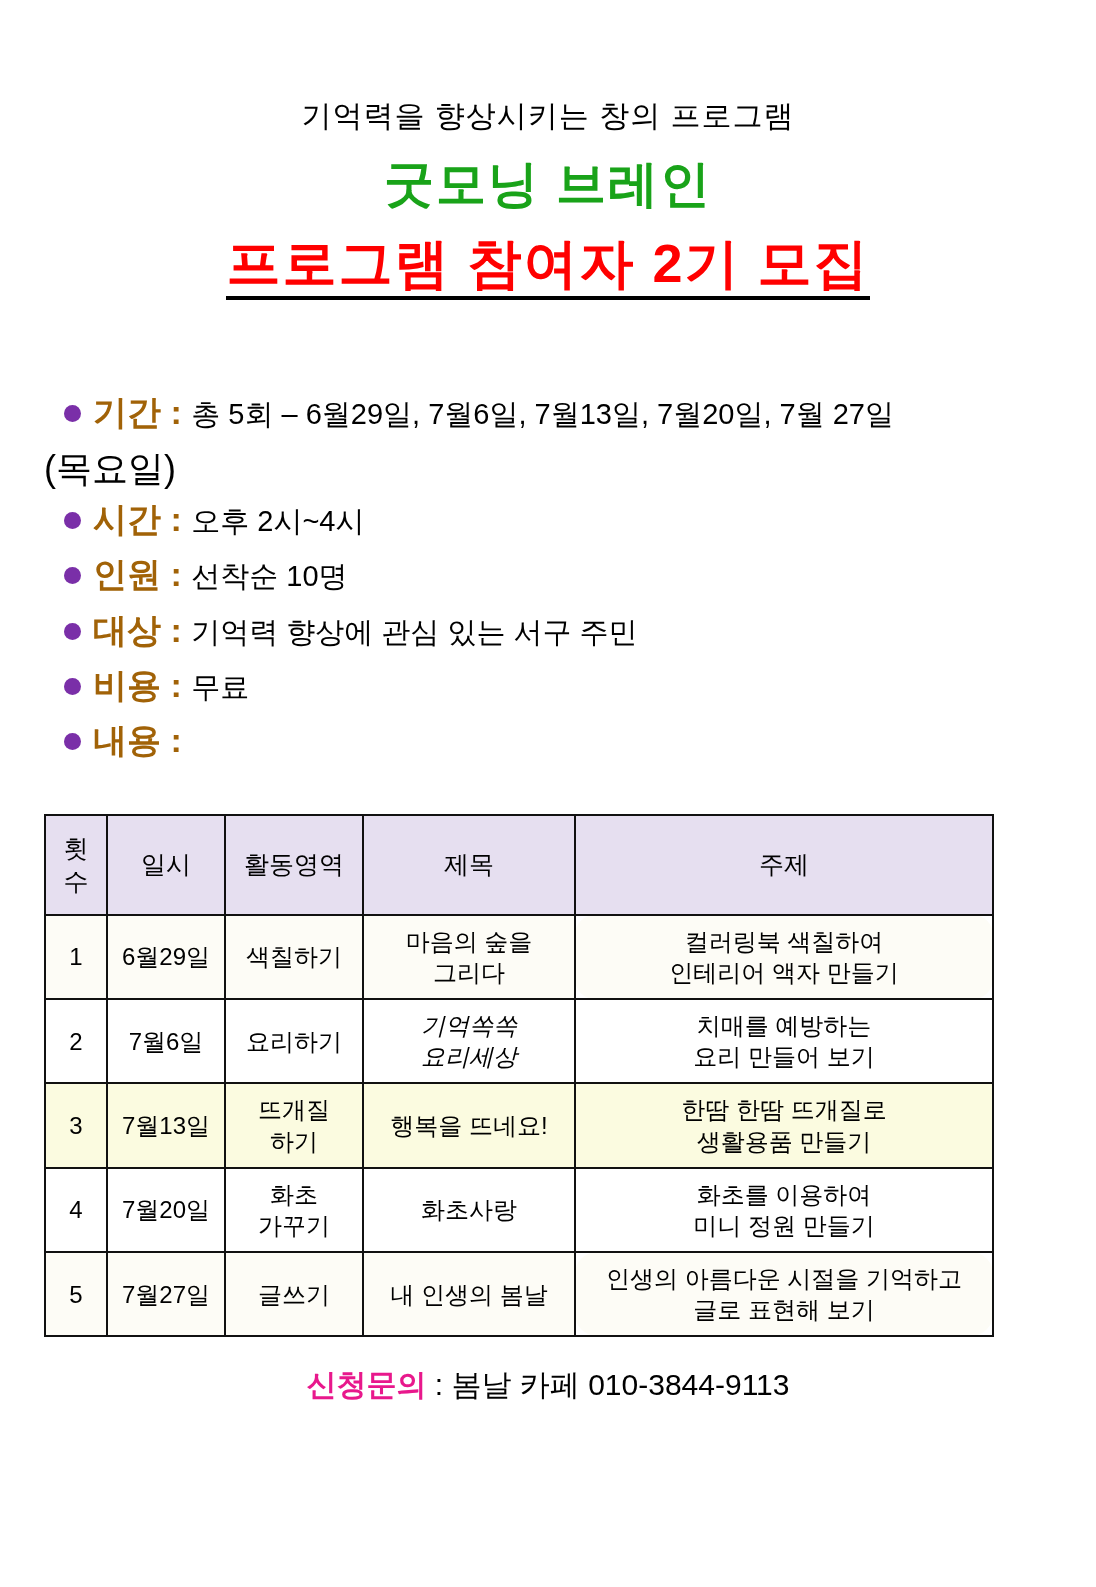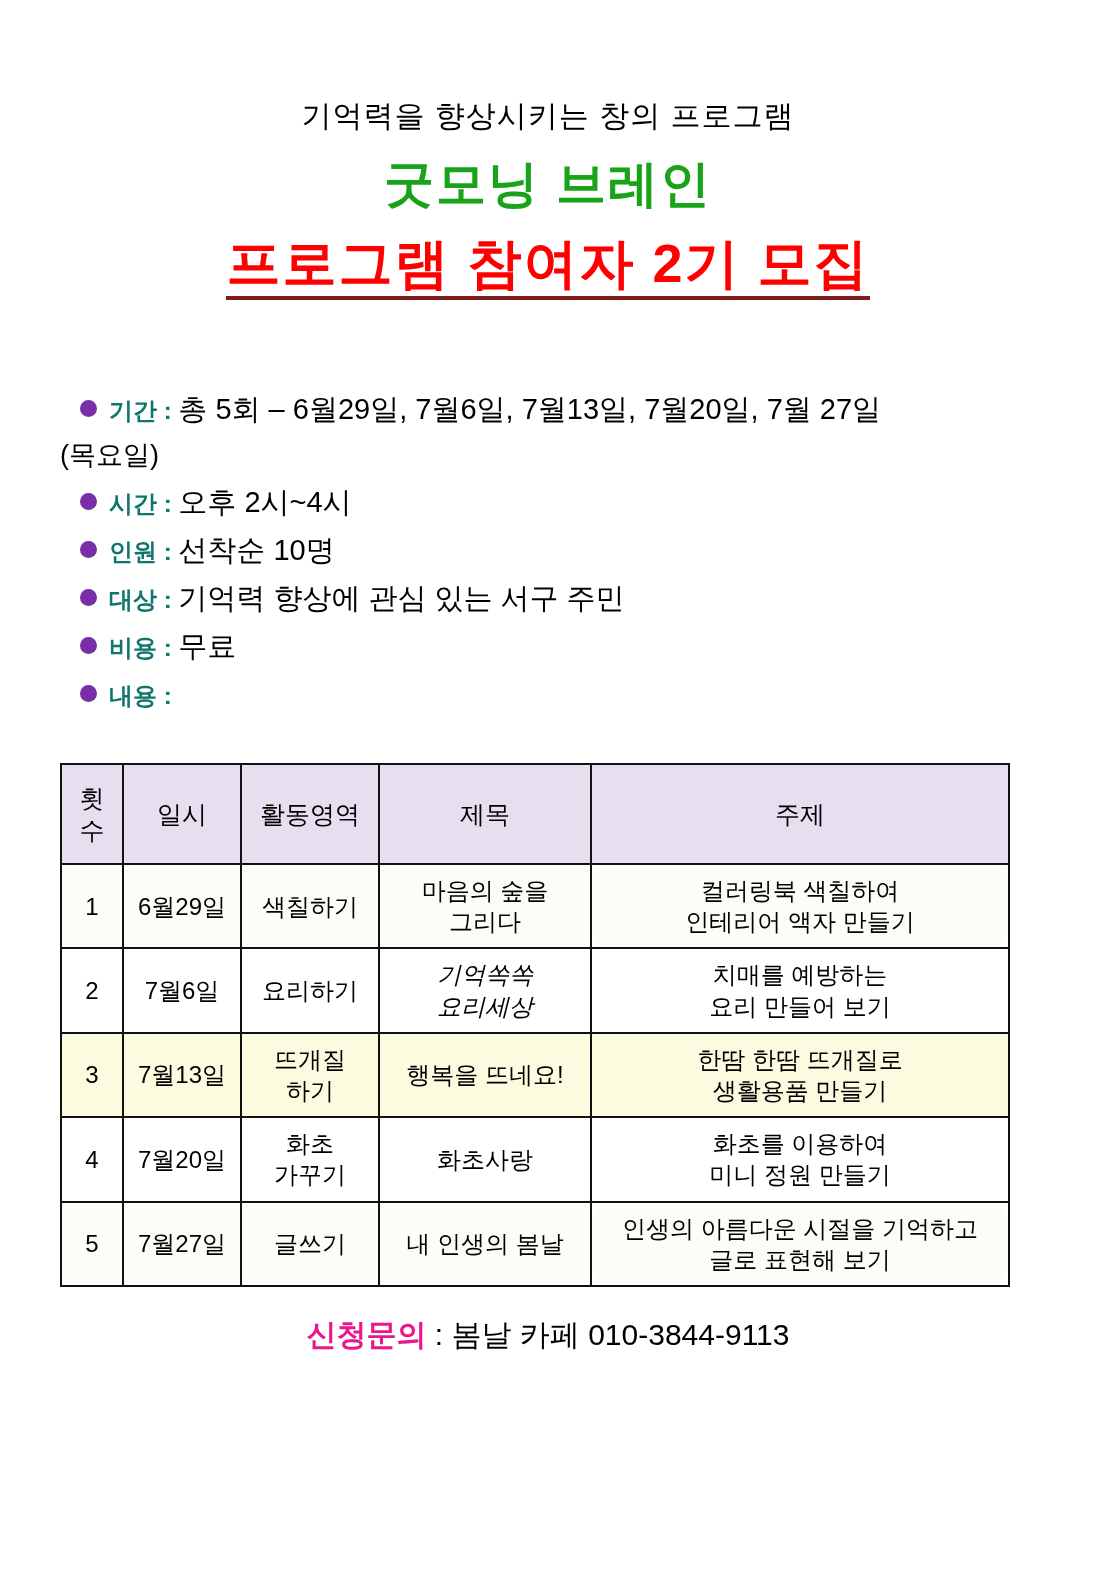--- a/index.html
+++ b/index.html
@@ -13,21 +13,21 @@
     font-family: "Liberation Sans", sans-serif;
     color: #000000;
     position: relative;
     overflow: hidden;
   }
   .page {
     width: 1096px;
     height: 1587px;
     position: relative;
     box-sizing: border-box;
-    padding: 0 60px;
+    padding: 0 44px;
   }
 
   
   .hdr {
     text-align: center;
     padding-top: 98px;
   }
   .hdr-sub {
     font-size: 30px;
     letter-spacing: 1px;
@@ -44,21 +44,21 @@
     line-height: 1.15;
   }
   .hdr-title2 {
     margin-top: 18px;
     font-size: 54px;
     font-weight: 700;
     color: #ff0000;
     letter-spacing: 2px;
     line-height: 1.15;
     display: inline-block;
-    border-bottom: 4px solid #7f1d1d;
+    border-bottom: 4px solid #000000;
     padding-bottom: 2px;
   }
 
   
   .info {
     margin-top: 88px;
     font-size: 29px;
     line-height: 1.45;
   }
   .info-row {
@@ -69,33 +69,32 @@
   .bullet {
     display: inline-block;
     width: 17px;
     height: 17px;
     border-radius: 50%;
     background: #7a2fa8;
     margin-right: 12px;
     vertical-align: 2px;
   }
   .info-label {
-    color: #0f766e;
-    font-weight: 700;
-    font-size: 24px;
+    color: #a16207;
+    font-weight: 700;
+    font-size: 34px;
   }
   .info-val {
     color: #000000;
     font-size: 29px;
   }
   .info-cont {
     display: block;
     padding-left: 0px;
-    font-size: 27px;
-    margin-bottom: 6px;
+    font-size: 36px;
   }
 
   
   table.sched {
     margin-top: 48px;
     border-collapse: collapse;
     width: 948px;
     table-layout: fixed;
   }
   table.sched th, table.sched td {

